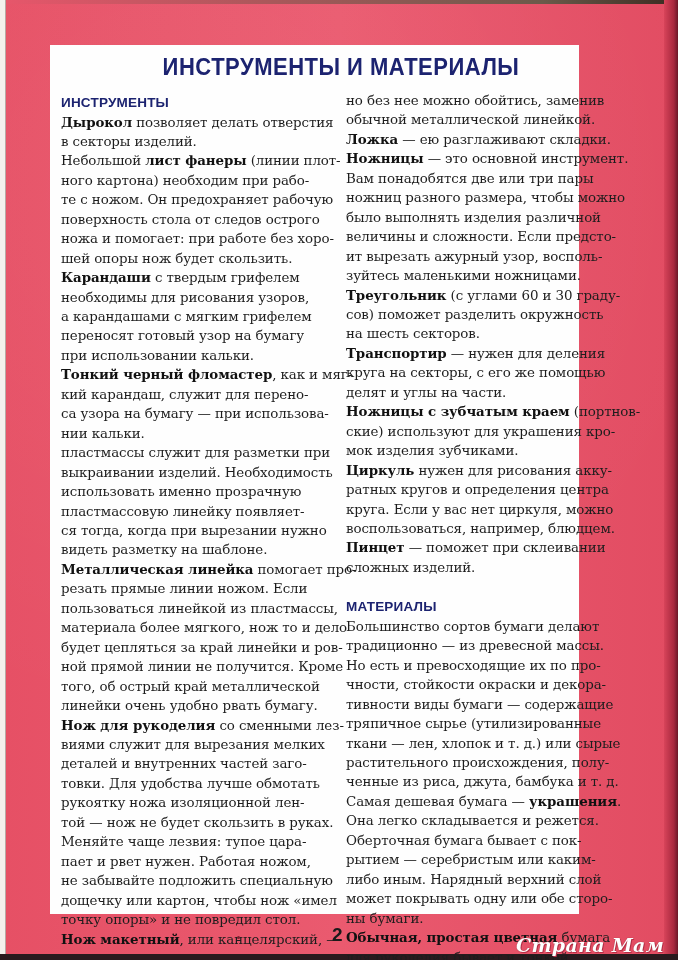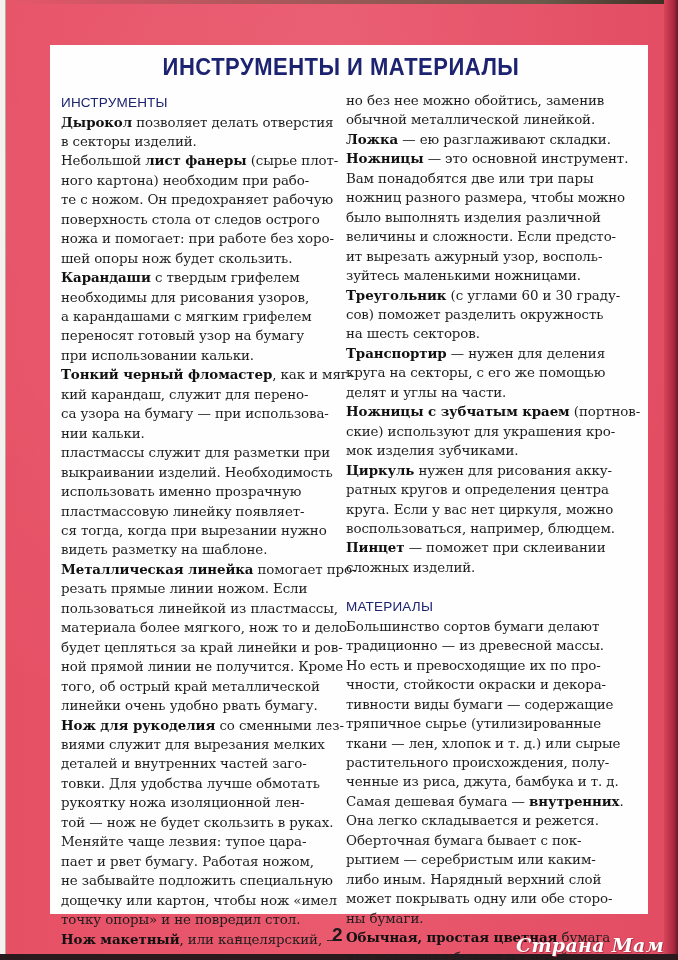--- a/index.html
+++ b/index.html
@@ -39,21 +39,21 @@
     }
     .bottom-edge {
       position: absolute;
       left: 0; bottom: 0; width: 678px; height: 6px;
       background: #2a1a1e;
     }
     .panel {
       position: absolute;
       left: 50px;
       top: 45px;
-      width: 598px;
+      width: 529px;
       height: 869px;
       background: #fefefe;
     }
     .title {
       position: absolute;
       left: 0; top: 10px;
       width: 582px;
       text-align: center;
       font-family: "Liberation Sans", "DejaVu Sans", sans-serif;
       font-weight: 900;
@@ -68,21 +68,21 @@
       width: 282px;
       font-size: 13.4px;
       line-height: 19.45px;
       color: #1d1d1d;
       letter-spacing: -0.1px;
     }
     .col-left { left: 11px; }
     .col-right { left: 296px; top: 46px; }
     .heading {
       font-family: "Liberation Sans", "DejaVu Sans", sans-serif;
-      font-weight: 400;
+      font-weight: 700;
       font-size: 13.5px;
       color: #1c2370;
       line-height: 19.5px;
       letter-spacing: 0.2px;
     }
     .heading.spaced { margin-top: 20px; }
     .line {
       white-space: nowrap;
       display: block;
     }
@@ -130,21 +130,21 @@
 <div class="bottom-edge"></div>
 
 <div class="panel">
   <div class="title">ИНСТРУМЕНТЫ И МАТЕРИАЛЫ</div>
 
   <div class="col col-left">
     <div class="heading">ИНСТРУМЕНТЫ</div>
     <div id="left-lines">
         <span class="line"><b>Дырокол</b><span> позволяет делать отверстия</span></span>
         <span class="line"><span>в секторы изделий.</span></span>
-        <span class="line"><span>Небольшой </span><b>лист фанеры</b><span> (сырье плот-</span></span>
+        <span class="line"><span>Небольшой </span><b>лист фанеры</b><span> (линии плот-</span></span>
         <span class="line"><span>ного картона) необходим при рабо-</span></span>
         <span class="line"><span>те с ножом. Он предохраняет рабочую</span></span>
         <span class="line"><span>поверхность стола от следов острого</span></span>
         <span class="line"><span>ножа и помогает: при работе без хоро-</span></span>
         <span class="line"><span>шей опоры нож будет скользить.</span></span>
         <span class="line"><b>Карандаши</b><span> с твердым грифелем</span></span>
         <span class="line"><span>необходимы для рисования узоров,</span></span>
         <span class="line"><span>а карандашами с мягким грифелем</span></span>
         <span class="line"><span>переносят готовый узор на бумагу</span></span>
         <span class="line"><span>при использовании кальки.</span></span>
@@ -166,21 +166,21 @@
         <span class="line"><span>ной прямой линии не получится. Кроме</span></span>
         <span class="line"><span>того, об острый край металлической</span></span>
         <span class="line"><span>линейки очень удобно рвать бумагу.</span></span>
         <span class="line"><b>Нож для рукоделия</b><span> со сменными лез-</span></span>
         <span class="line"><span>виями служит для вырезания мелких</span></span>
         <span class="line"><span>деталей и внутренних частей заго-</span></span>
         <span class="line"><span>товки. Для удобства лучше обмотать</span></span>
         <span class="line"><span>рукоятку ножа изоляционной лен-</span></span>
         <span class="line"><span>той — нож не будет скользить в руках.</span></span>
         <span class="line"><span>Меняйте чаще лезвия: тупое цара-</span></span>
-        <span class="line"><span>пает и рвет бумагу. Работая ножом,</span></span>
+        <span class="line"><span>пает и рвет нужен. Работая ножом,</span></span>
         <span class="line"><span>не забывайте подложить специальную</span></span>
         <span class="line"><span>дощечку или картон, чтобы нож «имел</span></span>
         <span class="line"><span>точку опоры» и не повредил стол.</span></span>
         <span class="line"><b>Нож макетный</b><span>, или канцелярский, —</span></span>
       </div>
   </div>
 
   <div class="col col-right">
     <div id="right-lines-top">
         <span class="line"><span>но без нее можно обойтись, заменив</span></span>
@@ -213,21 +213,21 @@
     <div id="right-lines-bottom">
         <span class="line"><span>Большинство сортов бумаги делают</span></span>
         <span class="line"><span>традиционно — из древесной массы.</span></span>
         <span class="line"><span>Но есть и превосходящие их по про-</span></span>
         <span class="line"><span>чности, стойкости окраски и декора-</span></span>
         <span class="line"><span>тивности виды бумаги — содержащие</span></span>
         <span class="line"><span>тряпичное сырье (утилизированные</span></span>
         <span class="line"><span>ткани — лен, хлопок и т. д.) или сырые</span></span>
         <span class="line"><span>растительного происхождения, полу-</span></span>
         <span class="line"><span>ченные из риса, джута, бамбука и т. д.</span></span>
-        <span class="line"><span>Самая дешевая бумага — </span><b>внутренних</b><span>.</span></span>
+        <span class="line"><span>Самая дешевая бумага — </span><b>украшения</b><span>.</span></span>
         <span class="line"><span>Она легко складывается и режется.</span></span>
         <span class="line"><span>Оберточная бумага бывает с пок-</span></span>
         <span class="line"><span>рытием — серебристым или каким-</span></span>
         <span class="line"><span>либо иным. Нарядный верхний слой</span></span>
         <span class="line"><span>может покрывать одну или обе сторо-</span></span>
         <span class="line"><span>ны бумаги.</span></span>
         <span class="line"><b>Обычная, простая цветная</b><span> бумага</span></span>
         <span class="line"><span>для рукоделия бывает и тонкой,</span></span>
       </div>
   </div>

